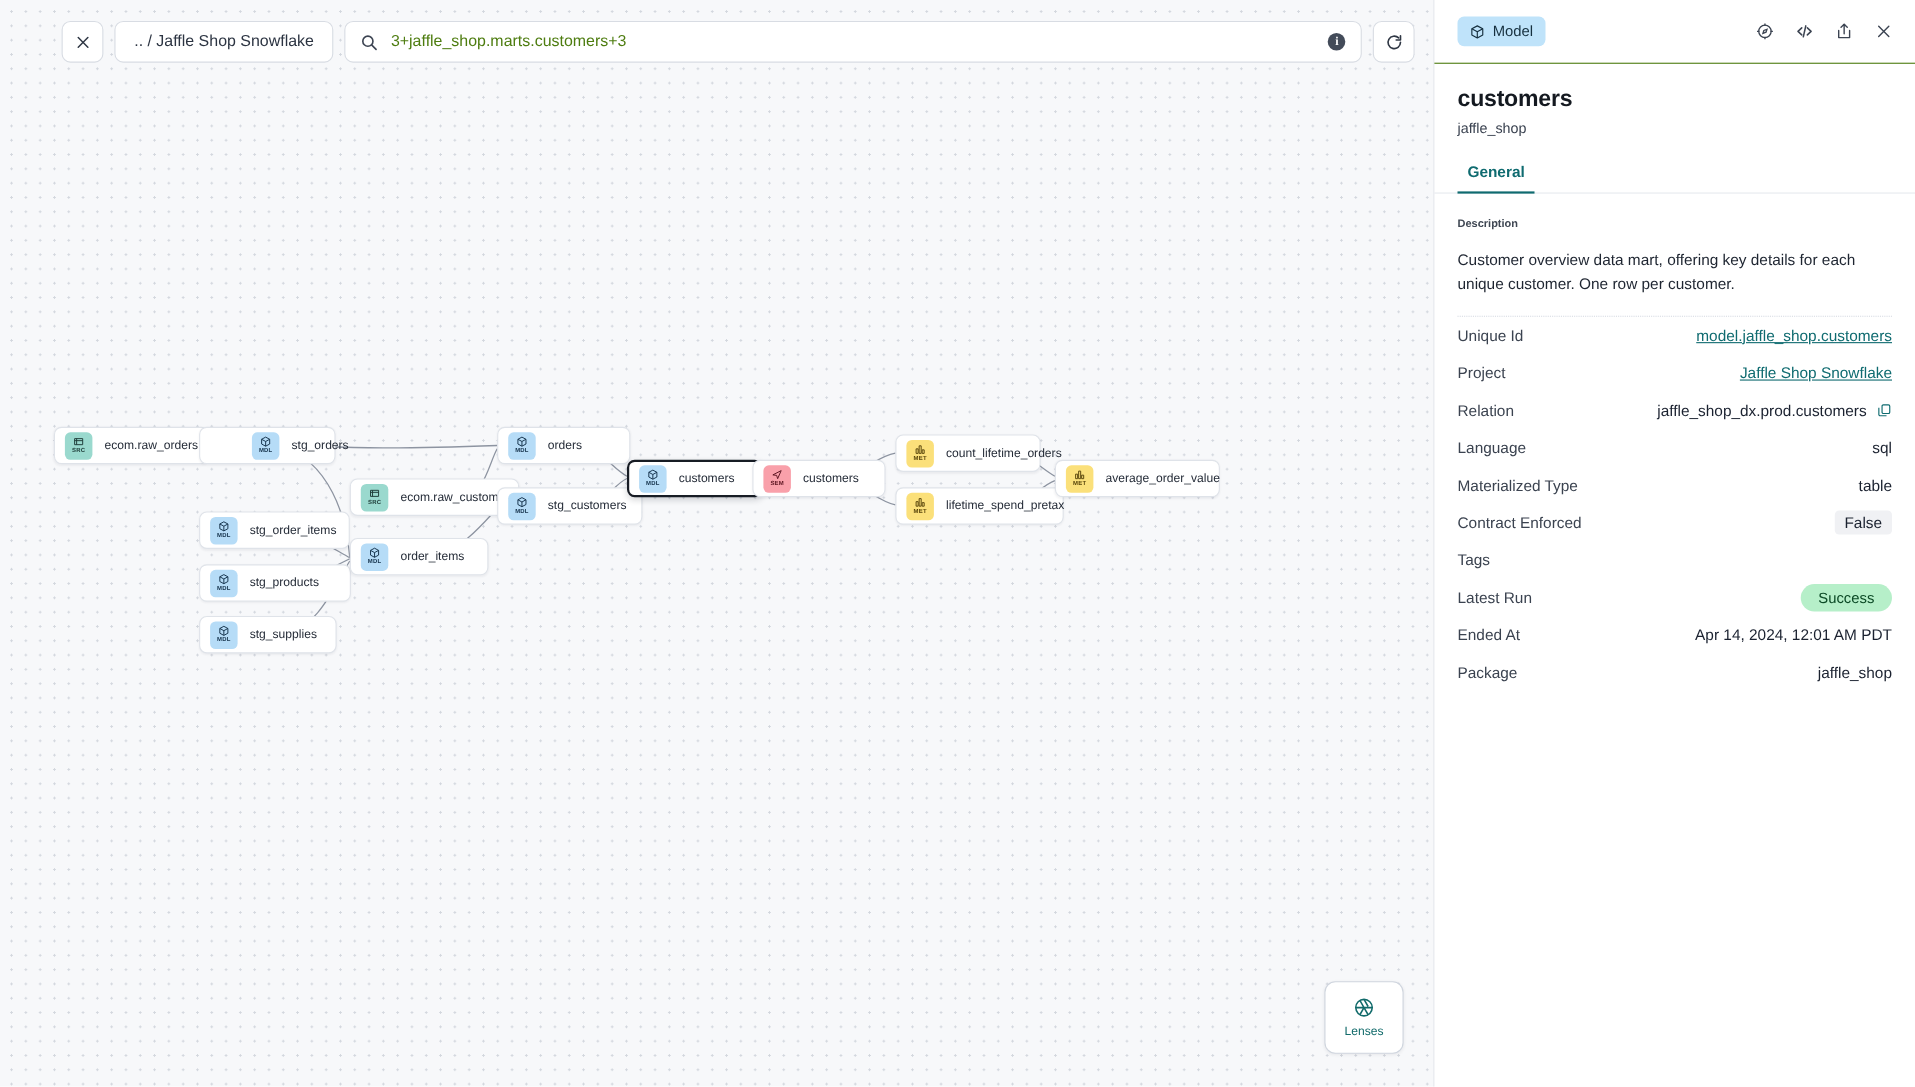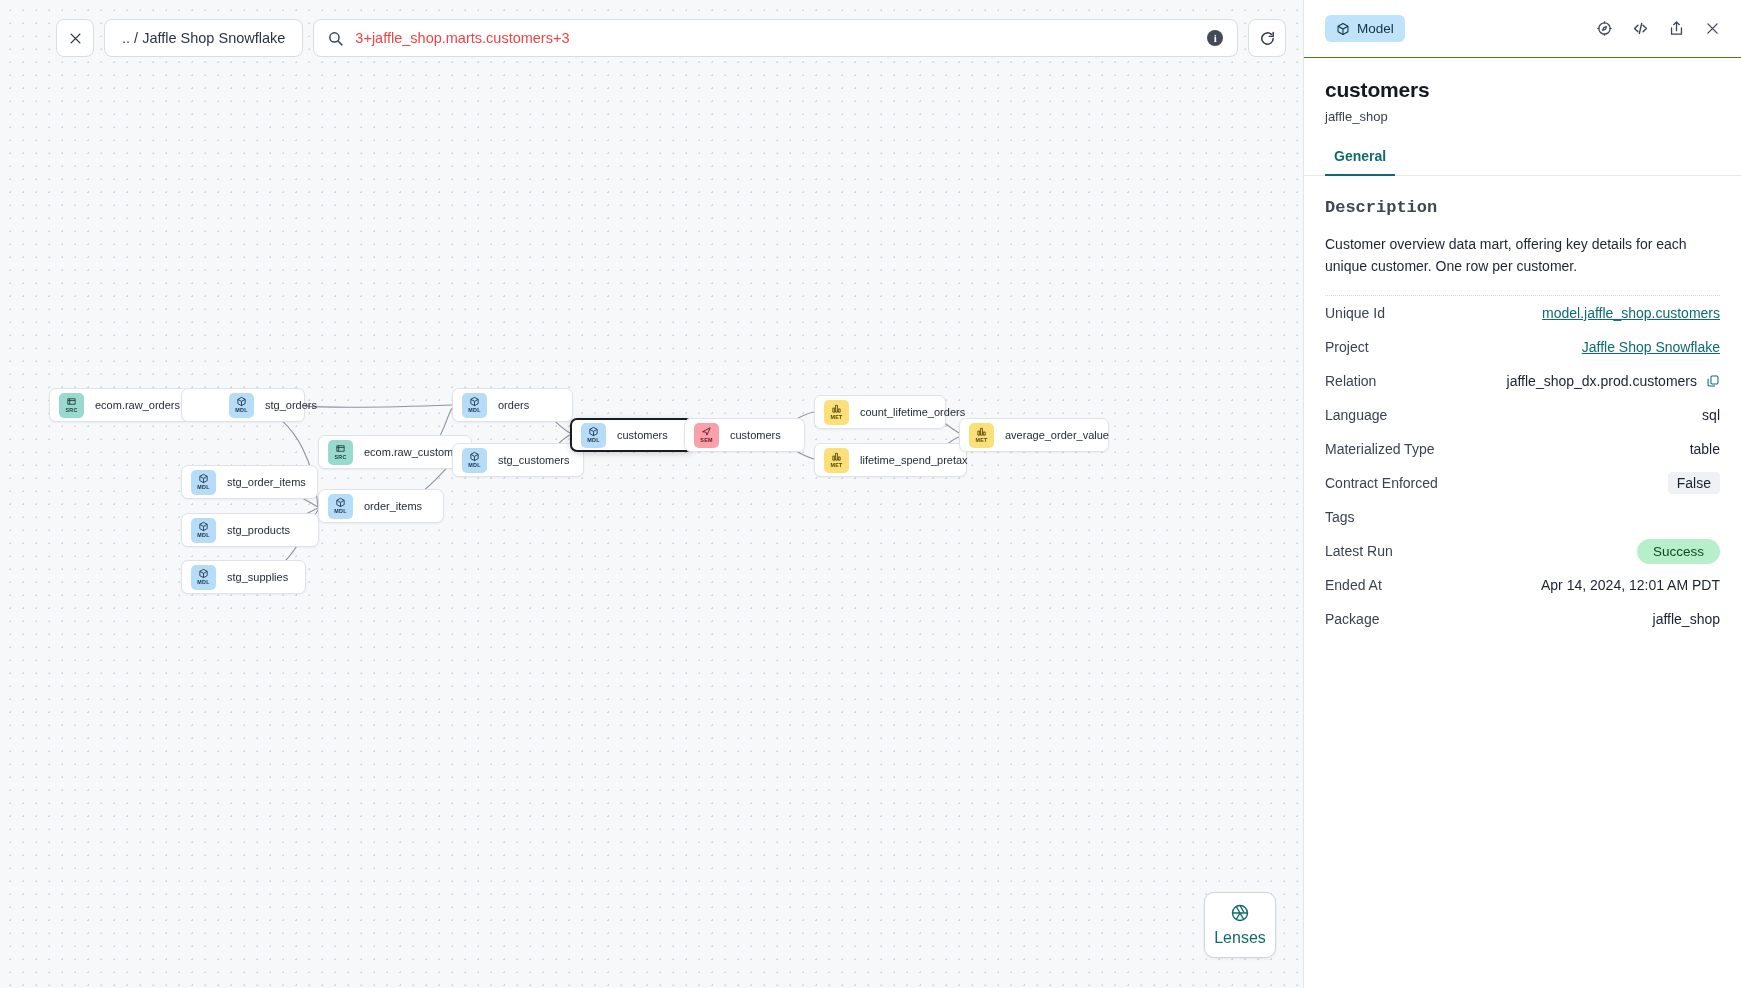--- a/index.html
+++ b/index.html
@@ -40,21 +40,21 @@
   .tb-close svg { width: 15px; height: 15px; }
   .tb-crumb {
     padding: 0 17px; font-size: 14.5px; color: #2c3442; white-space: nowrap;
   }
   .tb-search {
     width: 925px; padding: 0 14px 0 13px; gap: 11px; justify-content: flex-start;
     position: relative;
   }
   .tb-search .mag { width: 17px; height: 17px; flex: 0 0 auto; color: #3c4452; }
   .tb-search .q {
-    flex: 1 1 auto; font-size: 14.5px; color: #ef4444; white-space: nowrap; overflow: hidden;
+    flex: 1 1 auto; font-size: 14.5px; color: #4d7c0f; white-space: nowrap; overflow: hidden;
   }
   .tb-search .info {
     width: 16px; height: 16px; border-radius: 50%; background: #434b59;
     color: #fff; font-size: 11px; font-weight: bold; line-height: 16px;
     text-align: center; font-family: "Liberation Serif", serif; flex: 0 0 auto;
   }
   .tb-refresh { width: 38px; }
   .tb-refresh svg { width: 17px; height: 17px; }
 
   
@@ -95,21 +95,21 @@
   
   .lenses {
     position: absolute; right: 27px; bottom: 30px;
     width: 72px; height: 66px; background: #fff;
     border: 1px solid #cfd5de; border-radius: 10px;
     display: flex; flex-direction: column; align-items: center; justify-content: center;
     gap: 6px; cursor: pointer; z-index: 6;
     box-shadow: 0 1px 3px rgba(22,28,40,.07);
   }
   .lenses svg { width: 20px; height: 20px; color: #126b6b; }
-  .lenses span { font-size: 16px; color: #126b6b; }
+  .lenses span { font-size: 11px; color: #126b6b; }
 
   
   .panel {
     width: 438px; height: 988px; background: #fff;
     border-left: 1px solid #e3e6ec;
     display: flex; flex-direction: column;
     position: relative;
   }
   .panel-top {
     height: 58px; display: flex; align-items: center;
@@ -132,21 +132,21 @@
   .panel-sub { font-size: 13px; color: #39414f; margin-top: 7px; }
 
   .tabs { display: flex; padding: 0 21px; margin-top: 24px; border-bottom: 1px solid #e6e9ee; }
   .tab {
     font-size: 14px; color: #0f6b70; font-weight: 600;
     padding: 0 9px 10px 9px; cursor: pointer;
     border-bottom: 2.5px solid #0f6b70; margin-bottom: -1px;
   }
 
   .panel-body { padding: 22px 21px 0 21px; overflow: hidden; }
-  .sec-label { font-size: 17px; font-weight: 700; color: #3f4753; font-family: Liberation Mono, monospace; }
+  .sec-label { font-size: 10px; font-weight: 700; color: #3f4753; }
   .desc {
     margin-top: 16px; font-size: 14px; line-height: 1.6; color: #1e2531;
   }
   .divider { margin: 17px 0 0 0; border-top: 1px dotted #d3d8e0; }
 
   .row {
     display: flex; align-items: center; justify-content: space-between;
     min-height: 32px; padding: 9px 0 9px 0; gap: 10px;
   }
   .row .k { font-size: 14px; color: #3b4插; color: #3b4350; white-space: nowrap; }

